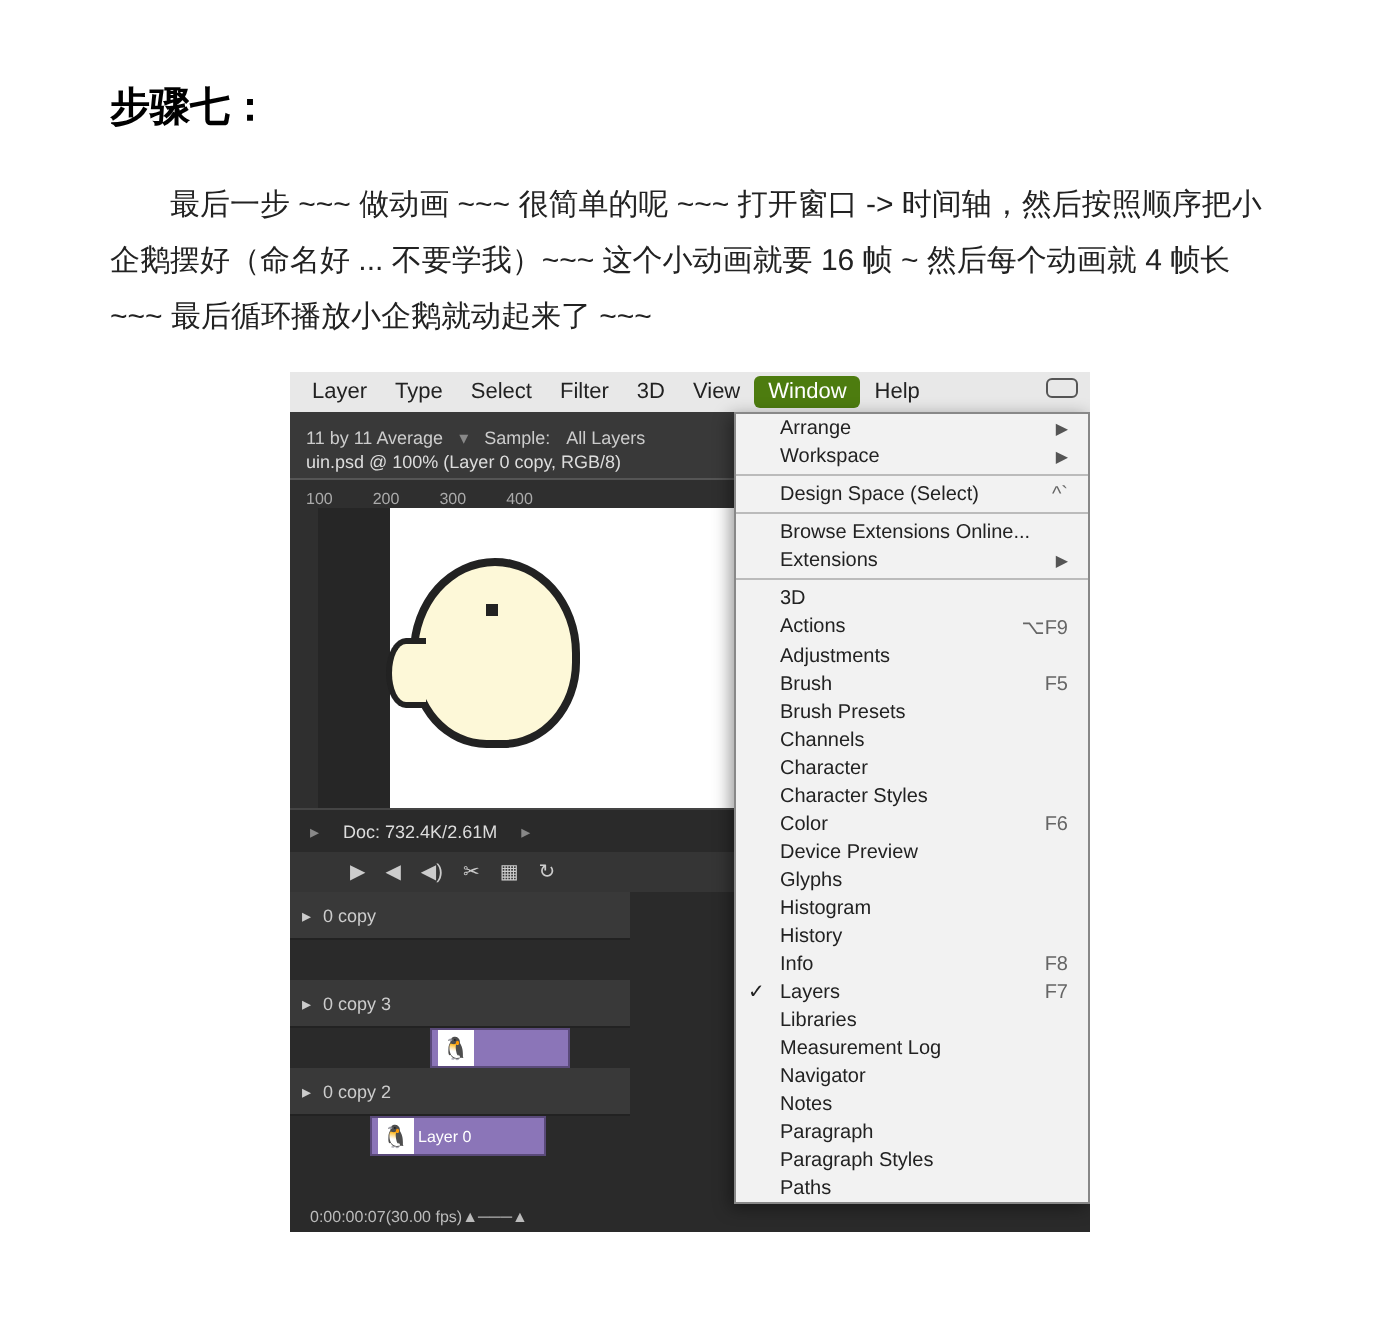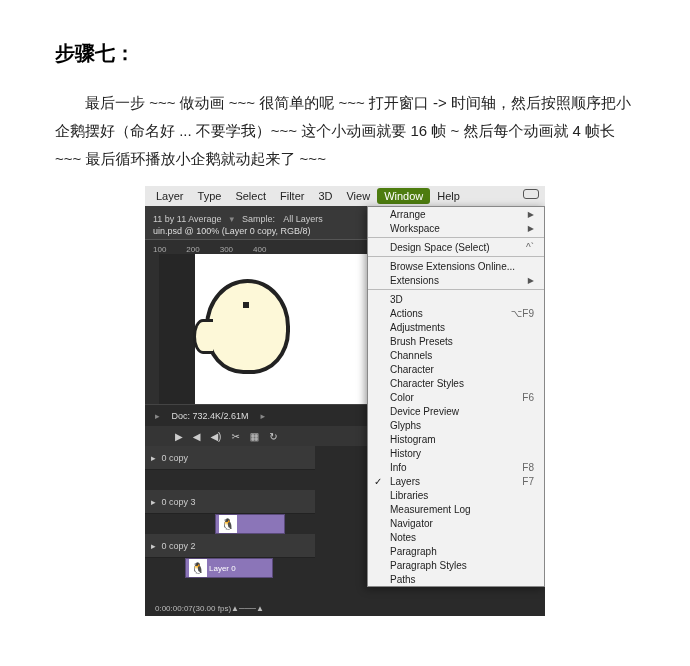--- a/index.html
+++ b/index.html
@@ -158,20 +158,24 @@
           <span>3D</span>
         </div>
         <div class="mi">
           <span>Actions</span>
           <span style="color: rgb(102, 102, 102);">⌥F9</span>
         </div>
         <div class="mi">
           <span>Adjustments</span>
         </div>
         <div class="mi">
+          <span>Brush</span>
+          <span style="color: rgb(102, 102, 102);">F5</span>
+        </div>
+        <div class="mi">
           <span>Brush Presets</span>
         </div>
         <div class="mi">
           <span>Channels</span>
         </div>
         <div class="mi">
           <span>Character</span>
         </div>
         <div class="mi">
           <span>Character Styles</span>

